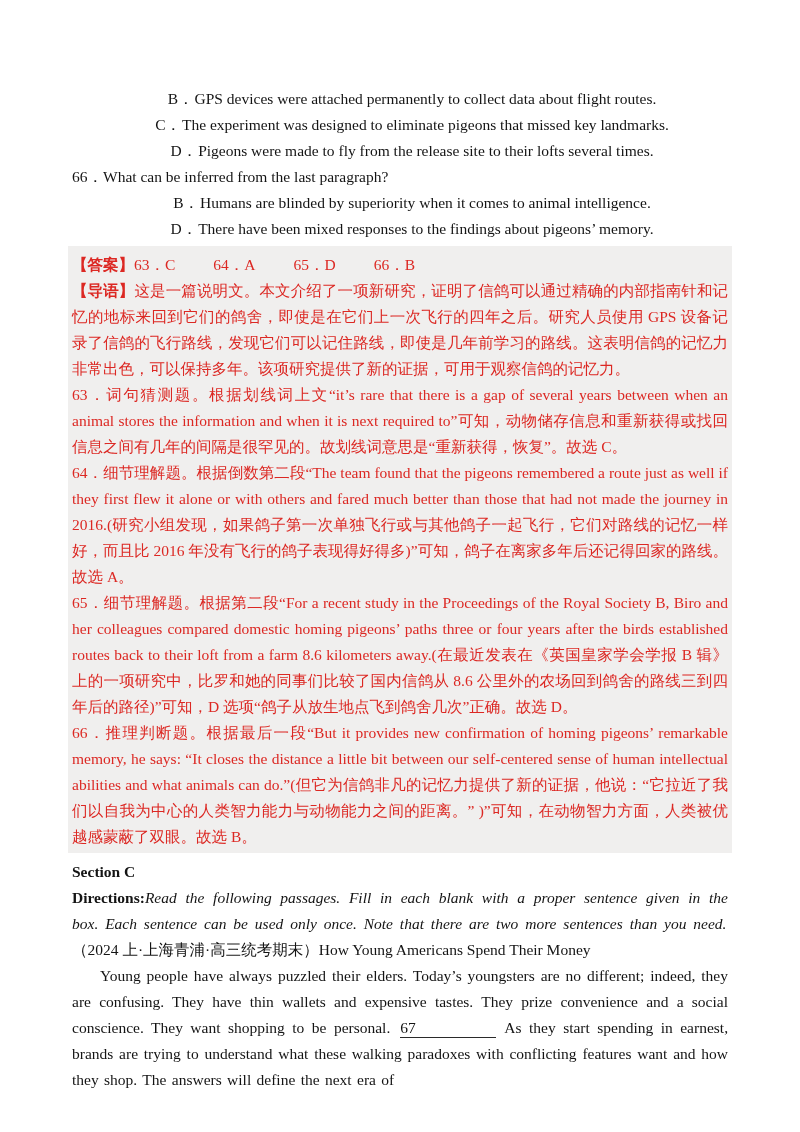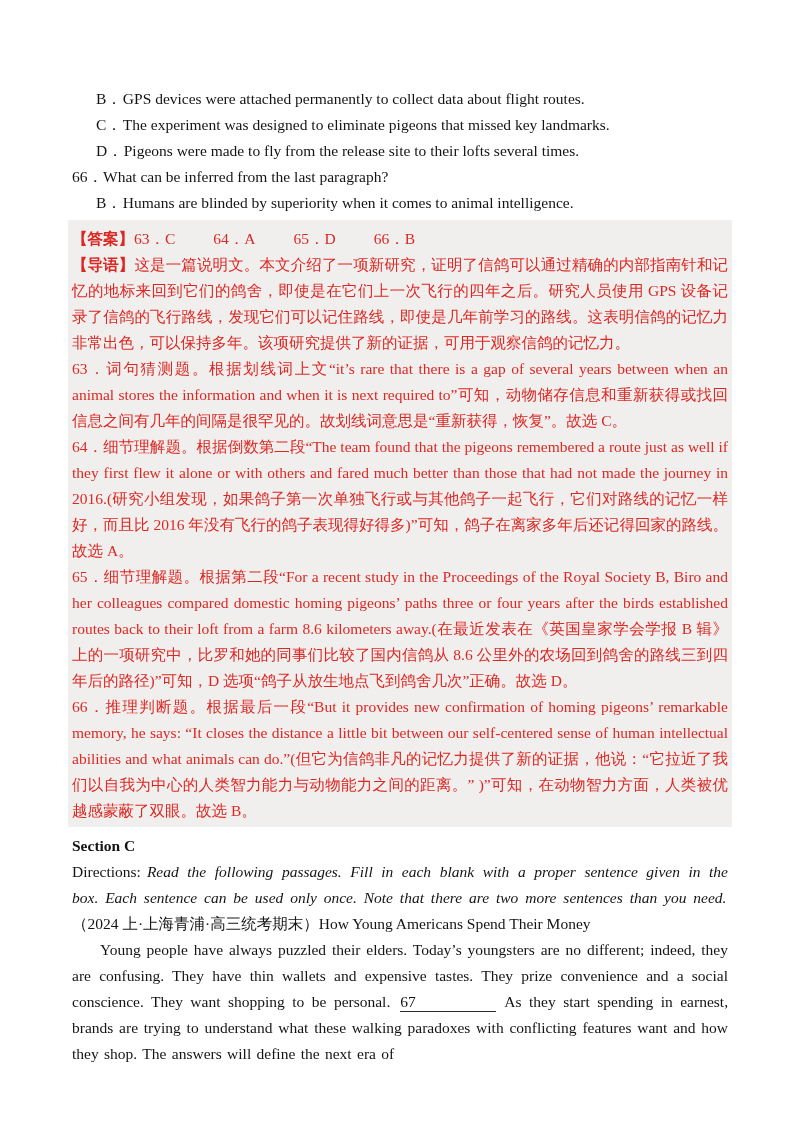--- a/index.html
+++ b/index.html
@@ -8,40 +8,40 @@
     background: #ffffff;
     overflow: hidden;
     font-family: "Liberation Serif", "DejaVu Serif", serif;
     font-size: 15.5px;
     line-height: 26px;
     color: #141414;
   }
   .page { padding: 86px 72px 0 72px; }
   p { margin: 0; }
 
-  .option-row { padding-left: 24px; }
+  .option-row { padding-left: 24px; text-align: center; }
   .opt-label { margin-right: 1px; }
 
   .q-row { }
 
   .answer-block {
     background: var(--hl, #f0efee);
     margin: 4px -4px 0 -4px;
     padding: 6px 4px 3px 4px;
     color: var(--red, #dc2823);
   }
   .answer-block p { text-align: justify; }
   .answers-line { text-align: left !important; }
   .ans-item { margin-right: 38px; }
   .tag-label { font-weight: bold; }
 
   .section-heading { font-weight: bold; margin-top: 6px; font-family: Liberation Serif, serif; }
   .directions { text-align: justify; word-spacing: 3px; }
   .directions .dir-text { font-style: italic; }
-  .dir-label { font-weight: normal; margin-right: 6px; }
+  .dir-label { font-weight: bold; }
 
   .source-line { }
   .body-para {
     text-align: justify;
     text-indent: 28px;
     word-spacing: 1.5px;
   }
   .blank {
     display: inline-block;
     min-width: 96px;
@@ -55,20 +55,21 @@
 <body>
 
 <div class="page">
 
   <p class="option-row"><span class="opt-label">B．</span><span>GPS devices were attached permanently to collect data about flight routes.</span></p>
   <p class="option-row"><span class="opt-label">C．</span><span>The experiment was designed to eliminate pigeons that missed key landmarks.</span></p>
   <p class="option-row"><span class="opt-label">D．</span><span>Pigeons were made to fly from the release site to their lofts several times.</span></p>
 
   <p class="q-row"><span>66．</span><span>What can be inferred from the last paragraph?</span></p>
   <p class="option-row"><span class="opt-label">B．</span><span>Humans are blinded by superiority when it comes to animal intelligence.</span></p>
+  <p class="option-row"><span class="opt-label">D．</span><span>There have been mixed responses to the findings about pigeons’ memory.</span></p>
 
   <div class="answer-block">
     <p class="answers-line">
       <span class="tag-label">【答案】</span><span class="ans-item">63．C</span><span class="ans-item">64．A</span><span class="ans-item">65．D</span><span class="ans-item">66．B</span>
     </p>
     <p class="intro-para"><span class="tag-label">【导语】</span><span>这是一篇说明文。本文介绍了一项新研究，证明了信鸽可以通过精确的内部指南针和记忆的地标来回到它们的鸽舍，即使是在它们上一次飞行的四年之后。研究人员使用 GPS 设备记录了信鸽的飞行路线，发现它们可以记住路线，即使是几年前学习的路线。这表明信鸽的记忆力非常出色，可以保持多年。该项研究提供了新的证据，可用于观察信鸽的记忆力。</span></p>
     <p class="explanation">63．词句猜测题。根据划线词上文“it’s rare that there is a gap of several years between when an animal stores the information and when it is next required to”可知，动物储存信息和重新获得或找回信息之间有几年的间隔是很罕见的。故划线词意思是“重新获得，恢复”。故选 C。</p>
     <p class="explanation">64．细节理解题。根据倒数第二段“The team found that the pigeons remembered a route just as well if they first flew it alone or with others and fared much better than those that had not made the journey in 2016.(研究小组发现，如果鸽子第一次单独飞行或与其他鸽子一起飞行，它们对路线的记忆一样好，而且比 2016 年没有飞行的鸽子表现得好得多)”可知，鸽子在离家多年后还记得回家的路线。故选 A。</p>
     <p class="explanation">65．细节理解题。根据第二段“For a recent study in the Proceedings of the Royal Society B, Biro and her colleagues compared domestic homing pigeons’ paths three or four years after the birds established routes back to their loft from a farm 8.6 kilometers away.(在最近发表在《英国皇家学会学报 B 辑》上的一项研究中，比罗和她的同事们比较了国内信鸽从 8.6 公里外的农场回到鸽舍的路线三到四年后的路径)”可知，D 选项“鸽子从放生地点飞到鸽舍几次”正确。故选 D。</p>
     <p class="explanation">66．推理判断题。根据最后一段“But it provides new confirmation of homing pigeons’ remarkable memory, he says: “It closes the distance a little bit between our self-centered sense of human intellectual abilities and what animals can do.”(但它为信鸽非凡的记忆力提供了新的证据，他说：“它拉近了我们以自我为中心的人类智力能力与动物能力之间的距离。” )”可知，在动物智力方面，人类被优越感蒙蔽了双眼。故选 B。</p>

